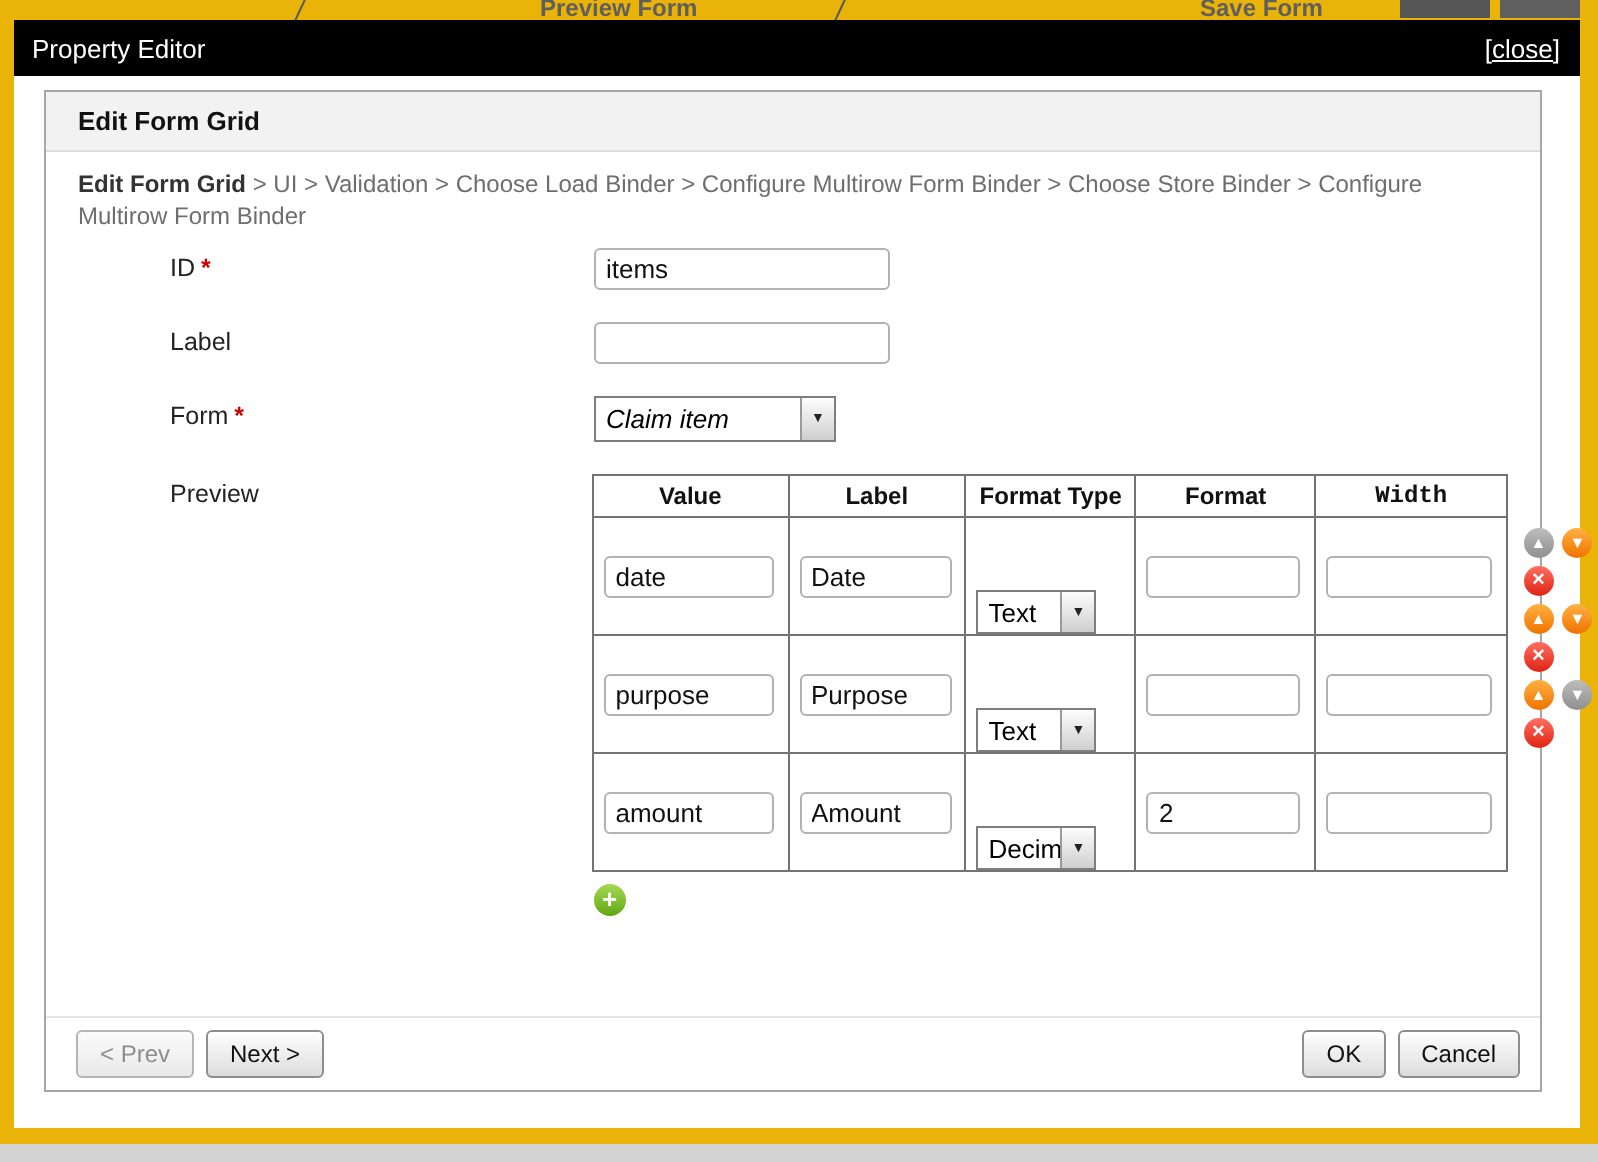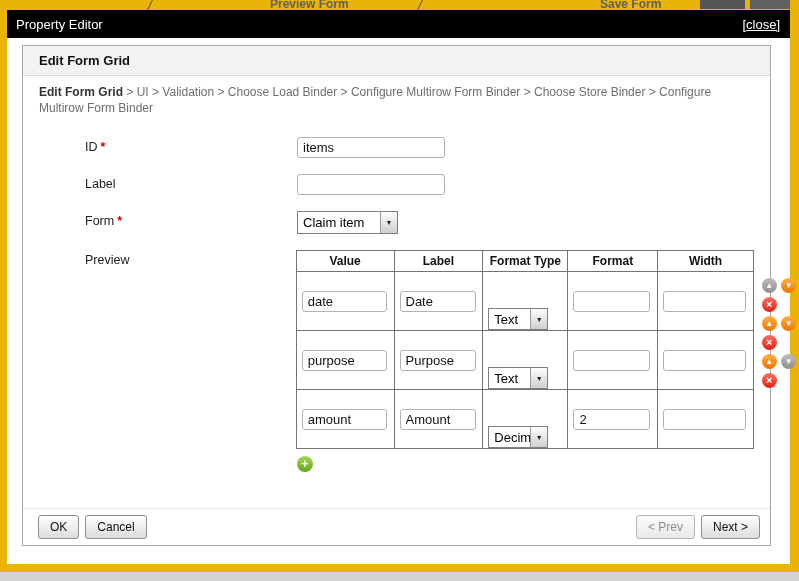--- a/index.html
+++ b/index.html
@@ -18,49 +18,49 @@
   .titlebar { height:28px; background:#000; color:#fff; display:flex; align-items:center;
     justify-content:space-between; padding:0 10px 0 9px; font-size:13px; }
   .close-link { color:#fff; text-decoration:underline; font-size:13px; cursor:pointer; }
 
   .inner-box { position:absolute; left:15px; top:35px; width:749px; height:501px;
     border:1px solid #a6a6a6; background:#fff; }
   .box-heading { height:30px; line-height:30px; padding:0 16px; background:#f2f2f2;
     border-bottom:1px solid #dcdcdc; font-size:13px; font-weight:bold; color:#111; }
   .box-content { padding:8px 16px 0 16px; }
 
-  .breadcrumb { font-size:12px; color:#6e6e6e; line-height:16px; width:714px; margin-bottom:21px; }
+  .breadcrumb { font-size:12px; color:#6e6e6e; line-height:16px; width:714px; margin-bottom:8px; }
   .breadcrumb b { color:#333; }
 
   .field-row { display:flex; align-items:flex-start; margin-bottom:16px; }
   .field-label { width:212px; font-size:12.5px; color:#222; padding-top:3px;margin-left:46px; }
   .req { color:#cc0000; font-weight:bold; margin-left:3px; }
 
   input[type=text] { border:1px solid #b2b2b2; border-radius:3px; height:21px;
     font-family:"Liberation Sans", sans-serif; font-size:13px; padding:1px 5px; color:#111; outline:none; }
   .main-input { width:148px; }
 
   
   .select { display:flex; align-items:stretch; border:1px solid #7e7e7e; background:#fff;
     height:23px; cursor:default; }
   .select .sel-text { flex:1; font-size:13px; padding:3px 4px 0 5px; white-space:nowrap; overflow:hidden; }
   .select .sel-btn { width:17px; border-left:1px solid #9a9a9a;
     background:linear-gradient(#fdfdfd,#cfcfcf); display:flex; align-items:center; justify-content:center; }
   .select .sel-btn span { font-size:7px; color:#222; }
-  .form-select { width:101px; }
+  .form-select { width:121px;font-style:italic; }
   .cell-select { width:60px; height:22px;margin-top:36px; }
 
   
   .columns-wrap { position:relative; }
   table.grid { border-collapse:collapse; }
   table.grid th, table.grid td { border:1px solid #737373; }
   table.grid th { height:21px; font-size:12px; font-weight:bold; color:#111; text-align:center; padding:0 4px; }
   table.grid td { height:37px; padding:0 5px; vertical-align:middle; }
   .col-value { width:98px; } .col-label { width:89px; } .col-ftype { width:87px; }
-  .col-format { width:90px; } .col-width { width:96px; }
+  .col-format { width:90px; } .col-width { width:96px;font-family:Liberation Mono, monospace; }
   .cell-input-value { width:85px; height:20px; }
   .cell-input-label { width:76px; height:20px; }
   .cell-input-format { width:77px; height:20px; }
   .cell-input-width { width:83px; height:20px; }
 
   
   .circle { width:15px; height:15px; border-radius:50%; color:#fff; text-align:center;
     font-size:8px; line-height:15px; font-weight:bold; display:inline-block; cursor:pointer; }
   .c-orange { background:linear-gradient(#ffb142,#ef7300); }
   .c-red { background:linear-gradient(#ff7061,#e02213); font-size:11px; line-height:14px; }
@@ -215,23 +215,23 @@
             <div class="add-row">
               <span class="c-green">+</span>
             </div>
           </div>
         </div>
 
       </div>
 
       <div class="box-footer">
         <div class="btn-group">
+          <button class="btn disabled">&lt; Prev</button>
+          <button class="btn">Next &gt;</button>
+        </div>
+        <div class="btn-group">
           <button class="btn">OK</button>
           <button class="btn">Cancel</button>
-        </div>
-        <div class="btn-group">
-          <button class="btn disabled">&lt; Prev</button>
-          <button class="btn">Next &gt;</button>
         </div>
       </div>
     </div>
   </div>
 </div>
 
 </body></html>

